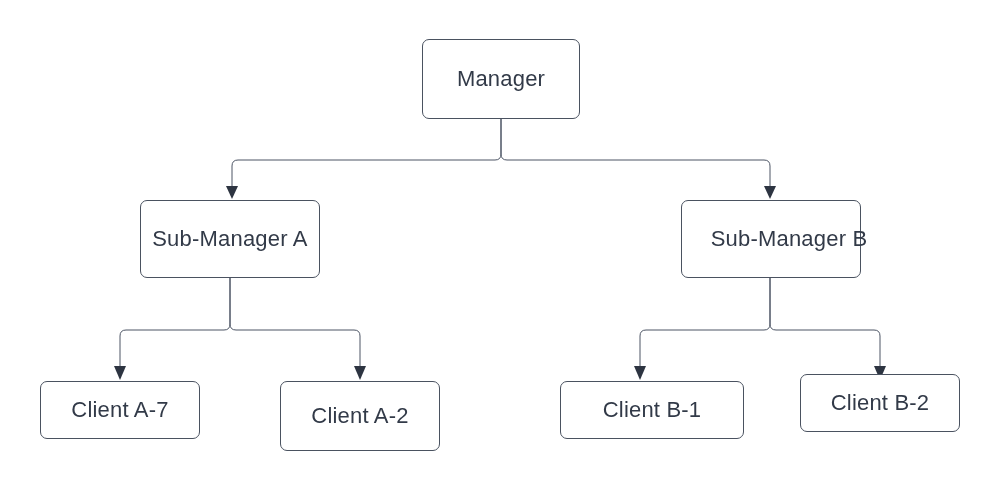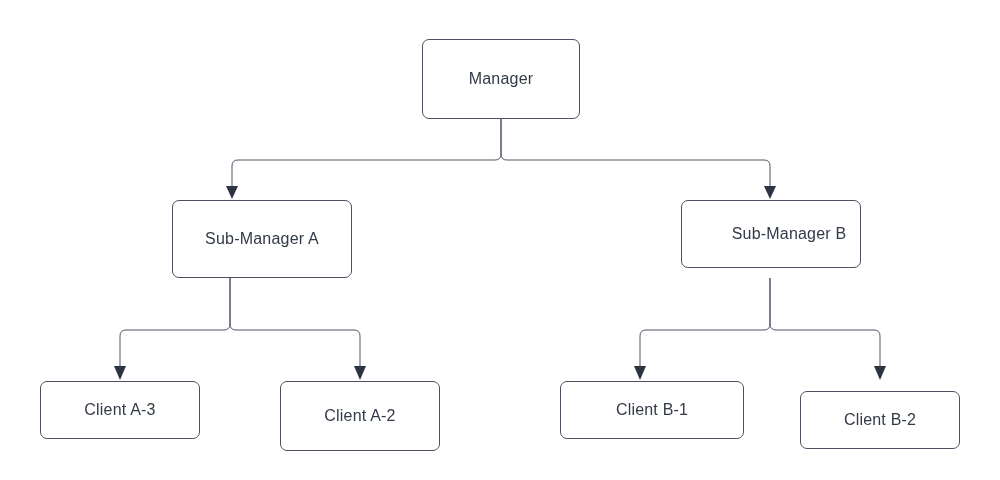--- a/index.html
+++ b/index.html
@@ -41,21 +41,21 @@
     position: absolute;
     box-sizing: border-box;
     background: var(--node-fill);
     border: 1px solid var(--node-border);
     border-radius: 7px;
     display: flex;
     align-items: center;
     justify-content: center;
   }
   .node-label {
-    font-size: 16px;
+    font-size: 22px;
     letter-spacing: 0.2px;
     color: var(--text);
     white-space: nowrap;
   }
 </style>
 </head>
 <body>
 
 <div class="canvas">
 
@@ -78,37 +78,37 @@
     <polygon points="114,366 126,366 120,380"></polygon>
     <polygon points="354,366 366,366 360,380"></polygon>
     <polygon points="634,366 646,366 640,380"></polygon>
     <polygon points="874,366 886,366 880,380"></polygon>
   </svg>
 
   <div class="node" style="left:422px; top:39px; width:158px; height:80px;">
     <span class="node-label">Manager</span>
   </div>
 
-  <div class="node" style="left:140px; top:200px; width:180px; height:78px;margin-left:32px;">
+  <div class="node" style="left:140px; top:200px; width:180px; height:78px;">
     <span class="node-label">Sub-Manager A</span>
   </div>
 
-  <div class="node" style="left:681px; top:200px; width:180px; height:68px;padding-left:36px;">
+  <div class="node" style="left:681px; top:200px; width:180px; height:78px;padding-left:36px;">
     <span class="node-label">Sub-Manager B</span>
   </div>
 
   <div class="node" style="left:40px; top:381px; width:160px; height:58px;">
-    <span class="node-label">Client A-3</span>
+    <span class="node-label">Client A-7</span>
   </div>
 
   <div class="node" style="left:280px; top:381px; width:160px; height:70px;">
     <span class="node-label">Client A-2</span>
   </div>
 
   <div class="node" style="left:560px; top:381px; width:184px; height:58px;">
     <span class="node-label">Client B-1</span>
   </div>
 
-  <div class="node" style="left:800px; top:391px; width:160px; height:58px;">
+  <div class="node" style="left:800px; top:374px; width:160px; height:58px;">
     <span class="node-label">Client B-2</span>
   </div>
 
 </div>
 
 </body></html>

